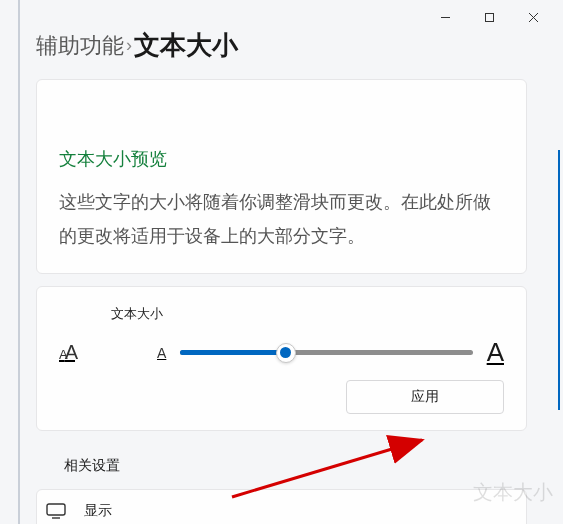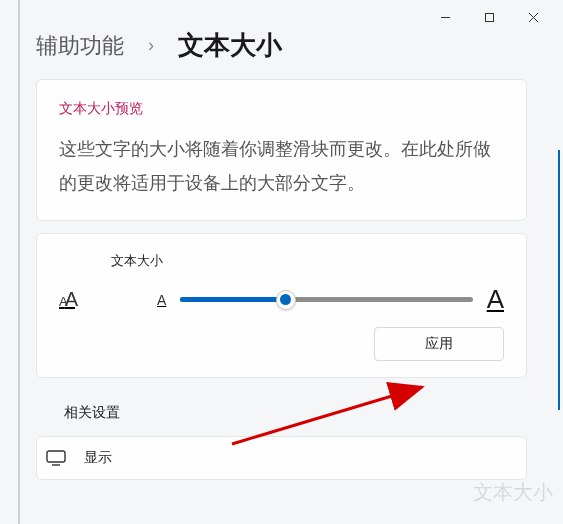--- a/index.html
+++ b/index.html
@@ -24,21 +24,21 @@
   display: flex;
   align-items: center;
   justify-content: center;
   font-size: 11px;
   color: #333;
 }
 .titlebar-btn svg { display: block; }
 .breadcrumb {
   display: flex;
   align-items: center;
-  gap: 24px;
+  gap: 2px;
   padding: 0 36px 16px 36px;
   margin-top: -6px;
 }
 .breadcrumb-parent {
   font-size: 22px;
   color: #5a5a5a;
 }
 .breadcrumb-sep {
   font-size: 18px;
   color: #888;
@@ -53,24 +53,25 @@
   position: relative;
 }
 .card {
   background: #fefefe;
   border: 1px solid #e6e6e8;
   border-radius: 6px;
   padding: 20px 22px;
   margin-bottom: 12px;
 }
 .preview-title {
-  font-size: 14px;
-  color: #be185d;
+  font-size: 18px;
+  color: #15803d;
   margin-bottom: 14px;
   font-weight: 500;
+  margin-top: 47px;
 }
 .preview-body {
   font-size: 18px;
   line-height: 1.9;
   color: #555;
 }
 .slider-card {
   background: #fefefe;
   border: 1px solid #e6e6e8;
   border-radius: 6px;
@@ -153,21 +154,21 @@
 .apply-row {
   display: flex;
   justify-content: flex-end;
   margin-top: 12px;
 }
 .apply-btn {
   background: #fefefe;
   border: 1px solid #d8d8da;
   border-radius: 4px;
   padding: 7px 0;
-  width: 130px;
+  width: 158px;
   text-align: center;
   font-size: 14px;
   color: #1a1a1a;
 }
 .related-title {
   font-size: 14px;
   color: #1a1a1a;
   font-weight: 500;
   margin-bottom: 14px;
   margin-left: 28px;

